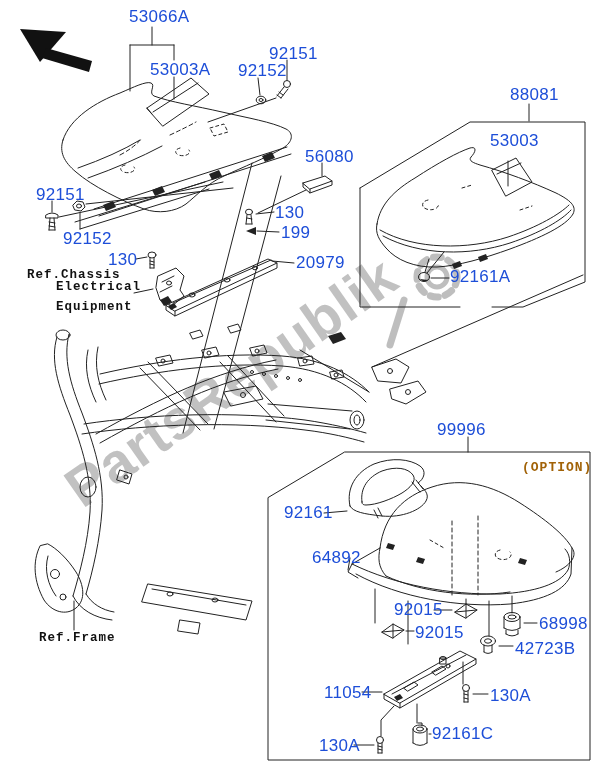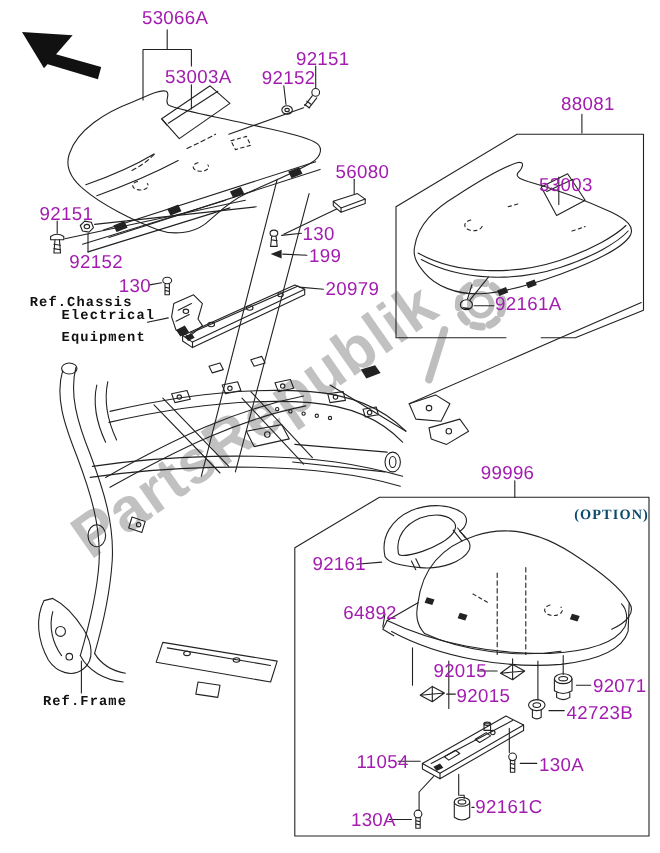--- a/index.html
+++ b/index.html
@@ -9,31 +9,31 @@
   }
   .wm-text{
     position:absolute;left:90px;top:455px;z-index:1;
     font-family:"Liberation Sans",sans-serif;font-weight:bold;
     font-size:56px;color:rgba(125,125,125,0.48);
     transform:rotate(-35deg);transform-origin:0 100%;
     white-space:nowrap;letter-spacing:1px;user-select:none;
   }
   svg.art{position:absolute;left:0;top:0;z-index:2;}
   .callout{
-    position:absolute;z-index:3;font-size:17px;color:#a21caf;
+    position:absolute;z-index:3;font-size:17px;color:#1d4ed8;
     letter-spacing:0.3px;white-space:nowrap;line-height:1;
   }
   .note{
     position:absolute;z-index:3;font-family:Liberation Mono, monospace;
     font-weight:bold;font-size:12.5px;color:#111;letter-spacing:1px;
     white-space:nowrap;line-height:1;
   }
   .option-tag{
-    position:absolute;z-index:3;font-family:Liberation Serif, serif;
-    font-weight:bold;font-size:13px;color:#0c4a6e;letter-spacing:1px;
+    position:absolute;z-index:3;font-family:Liberation Mono, monospace;
+    font-weight:bold;font-size:13px;color:#a16207;letter-spacing:1px;
     white-space:nowrap;line-height:1;
   }
 </style>
 </head>
 <body>
 
 <div class="canvas">
 
   <div class="wm-text">PartsRepublik</div>
 
@@ -300,28 +300,28 @@
   <div class="callout" style="left:269px;top:45px">92151</div>
   <div class="callout" style="left:238px;top:62px">92152</div>
   <div class="callout" style="left:305px;top:148px">56080</div>
   <div class="callout" style="left:36px;top:186px">92151</div>
   <div class="callout" style="left:63px;top:230px">92152</div>
   <div class="callout" style="left:108px;top:251px">130</div>
   <div class="callout" style="left:296px;top:254px">20979</div>
   <div class="callout" style="left:275px;top:204px">130</div>
   <div class="callout" style="left:281px;top:224px">199</div>
   <div class="callout" style="left:510px;top:86px">88081</div>
-  <div class="callout" style="left:490px;top:160px">53003</div>
+  <div class="callout" style="left:490px;top:132px">53003</div>
   <div class="callout" style="left:450px;top:268px">92161A</div>
   <div class="callout" style="left:437px;top:421px">99996</div>
   <div class="callout" style="left:284px;top:504px">92161</div>
   <div class="callout" style="left:312px;top:549px">64892</div>
   <div class="callout" style="left:394px;top:601px">92015</div>
   <div class="callout" style="left:415px;top:624px">92015</div>
-  <div class="callout" style="left:539px;top:615px">92071</div>
+  <div class="callout" style="left:539px;top:615px">68998</div>
   <div class="callout" style="left:515px;top:640px">42723B</div>
   <div class="callout" style="left:324px;top:684px">11054</div>
   <div class="callout" style="left:490px;top:687px">130A</div>
   <div class="callout" style="left:432px;top:725px">92161C</div>
   <div class="callout" style="left:319px;top:737px">130A</div>
 
   <div class="note" style="left:27px;top:269px">Ref.Chassis</div>
   <div class="note" style="left:56px;top:281px">Electrical</div>
   <div class="note" style="left:56px;top:301px">Equipment</div>
   <div class="note" style="left:39px;top:632px">Ref.Frame</div>

